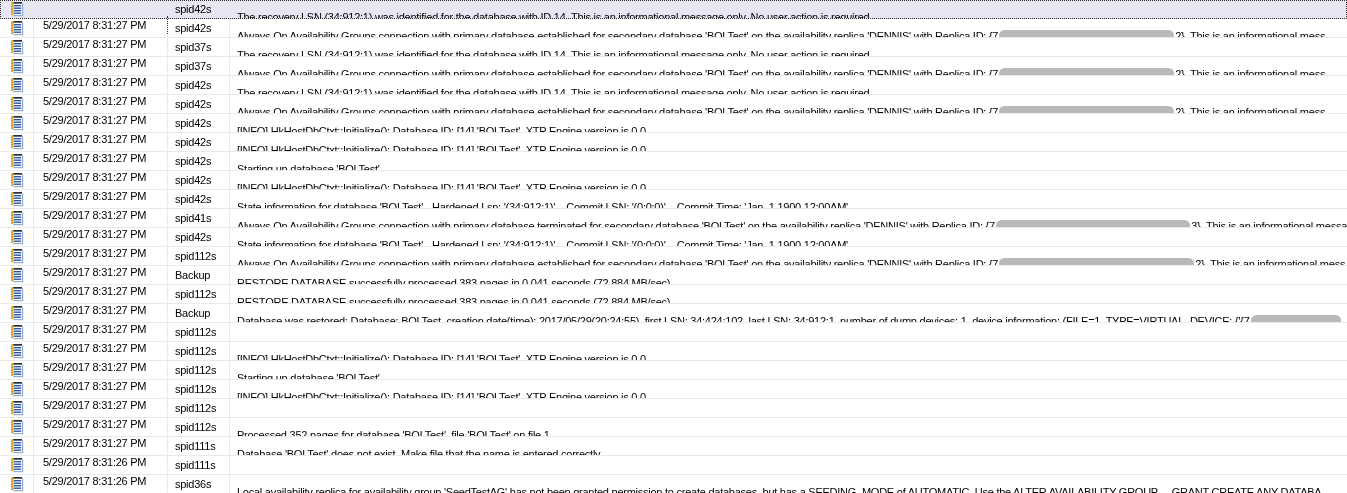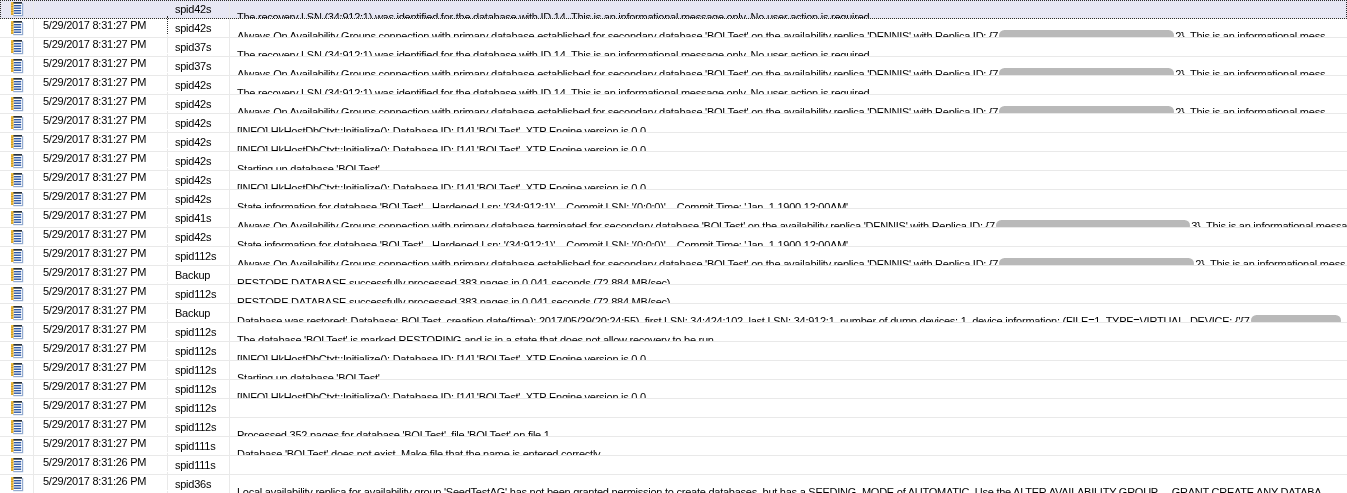--- a/index.html
+++ b/index.html
@@ -457,21 +457,20 @@
           <rect x="1" y="2.6" width="2.4" height="1" fill="#C2912B"></rect>
           <rect x="1" y="5.1" width="2.4" height="1" fill="#C2912B"></rect>
           <rect x="1" y="7.6" width="2.4" height="1" fill="#C2912B"></rect>
           <rect x="1" y="10.1" width="2.4" height="1" fill="#C2912B"></rect>
           <rect x="1" y="12.6" width="2.4" height="1" fill="#C2912B"></rect>
         </svg>
       </span>
     </div>
     <div class="cell date-cell">5/29/2017 8:31:27 PM</div>
     <div class="cell source-cell">spid112s</div>
-    <div class="cell msg-cell"><span>The database 'BOLTest' is marked RESTORING and is in a state that does not allow recovery to be run.</span></div>
   </div>
     <div class="row">
     <div class="cell icon-cell">
       <span class="log-icon">
         <svg width="14" height="16" viewBox="0 0 14 16" xmlns="http://www.w3.org/2000/svg">
           <rect x="3.2" y="2.2" width="10" height="13" fill="#93ABD0"></rect>
           <rect x="2" y="1" width="10" height="13" fill="#FFFFFF"></rect>
           <rect x="2" y="1" width="10" height="1.7" fill="#26303B"></rect>
           <rect x="3.6" y="4" width="7.6" height="1.4" fill="#2B57A4"></rect>
           <rect x="3.6" y="6.5" width="7.6" height="1.4" fill="#2B57A4"></rect>

